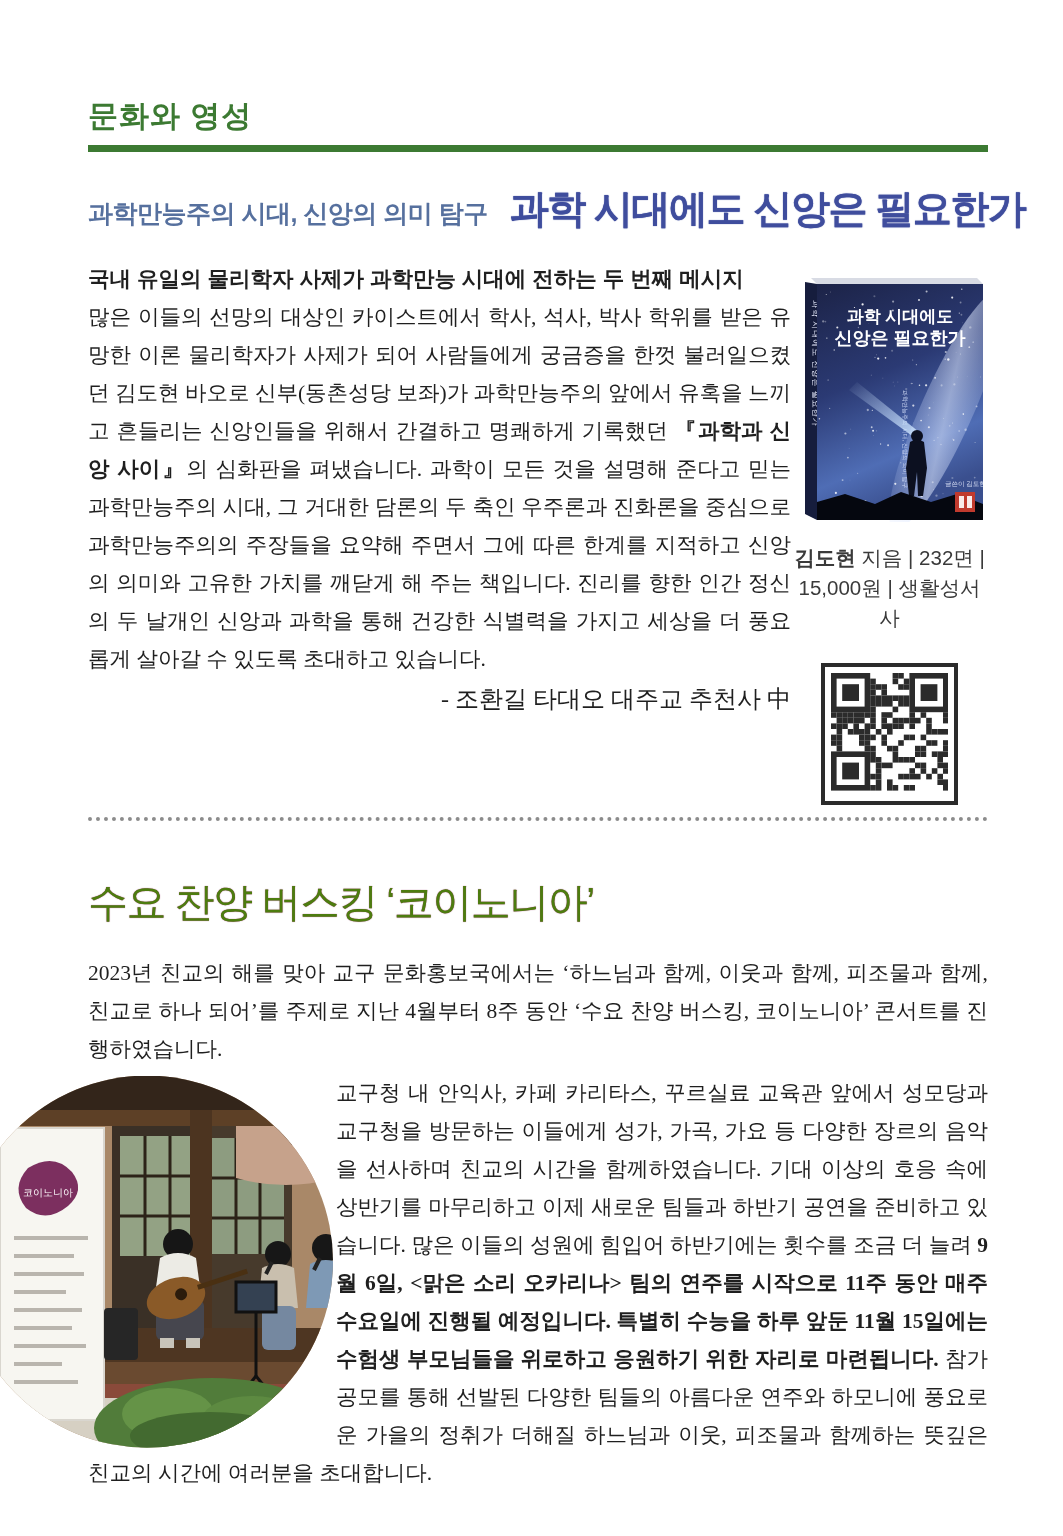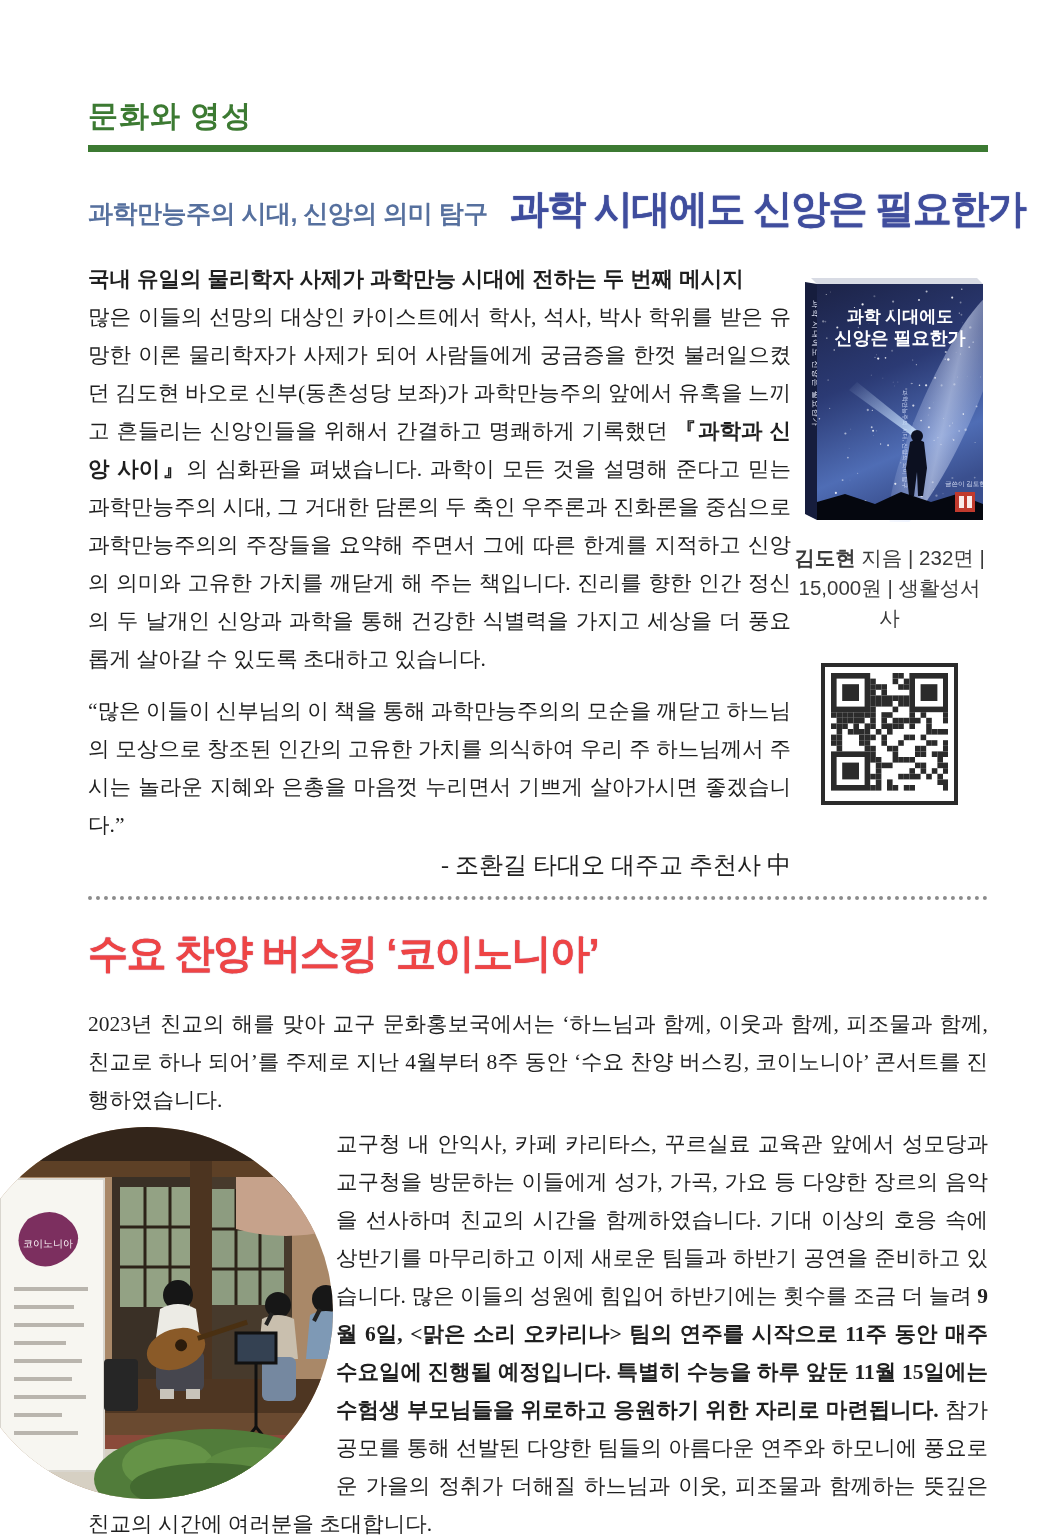--- a/index.html
+++ b/index.html
@@ -30,21 +30,21 @@
   .book svg{display:block;}
   .book-caption{margin-top:21px;font-family:"Liberation Sans",sans-serif;font-size:20.5px;color:#3a3a3a;text-align:center;line-height:30px;}
   .qr-wrap{margin-top:30px;border:4px solid #2b2b2b;background:#fff;padding:6px;}
 
   
   .dotted{border-top:4px dotted #8c8c8c;margin-top:12px;}
 
   
   .a2-head{display:flex;align-items:baseline;gap:26px;margin-top:26px;}
   .kicker2{font-size:26px;color:#7b907c;white-space:nowrap;}
-  .title2{font-family:"Liberation Sans",sans-serif;font-size:40px;font-weight:700;color:#ef4444;letter-spacing:-1.5px;text-shadow:0 0 1px #9c3a72;white-space:nowrap;}
+  .title2{font-family:"Liberation Sans",sans-serif;font-size:40px;font-weight:400;color:#4d7c0f;letter-spacing:-1.5px;text-shadow:0 0 1px #9c3a72;white-space:nowrap;margin-top:28px;}
   .a2-intro{margin-top:24px;font-size:21.5px;line-height:38px;text-align:justify;}
   .a2-wrap{margin-top:0;}
   .photo-float{
     float:left;width:336px;height:372px;margin-left:-88px;margin-top:8px;
     shape-outside:circle(196px at 147px 186px);shape-margin:12px;
   }
   .photo-circle{width:336px;height:372px;clip-path:circle(186px at 147px 186px);}
   .a2-body{font-size:21.5px;line-height:38px;text-align:justify;padding-top:6px;}
 </style>
 </head>
@@ -57,21 +57,20 @@
 
   <div class="a1-head">
     <span class="kicker1">과학만능주의 시대, 신앙의 의미 탐구</span>
     <span class="title1">과학 시대에도 신앙은 필요한가</span>
   </div>
 
   <div class="a1-cols">
     <div class="a1-text">
       <div class="a1-lead">국내 유일의 물리학자 사제가 과학만능 시대에 전하는 두 번째 메시지</div>
       <div><span>많은 이들의 선망의 대상인 카이스트에서 학사, 석사, 박사 학위를 받은 유망한 이론 물리학자가 사제가 되어 사람들에게 궁금증을 한껏 불러일으켰던 김도현 바오로 신부(동촌성당 보좌)가 과학만능주의 앞에서 유혹을 느끼고 흔들리는 신앙인들을 위해서 간결하고 명쾌하게 기록했던 </span><span class="b">『과학과 신앙 사이』</span><span>의 심화판을 펴냈습니다. 과학이 모든 것을 설명해 준다고 믿는 과학만능주의 시대, 그 거대한 담론의 두 축인 우주론과 진화론을 중심으로 과학만능주의의 주장들을 요약해 주면서 그에 따른 한계를 지적하고 신앙의 의미와 고유한 가치를 깨닫게 해 주는 책입니다. 진리를 향한 인간 정신의 두 날개인 신앙과 과학을 통해 건강한 식별력을 가지고 세상을 더 풍요롭게 살아갈 수 있도록 초대하고 있습니다.</span></div>
-      <div class="quote">“많은 이들이 신부님의 이 책을 통해 과학만능주의의 모순을 깨닫고 하느님의 모상으로 창조된 인간의 고유한 가치를 의식하여 우리 주 하느님께서 주시는 놀라운 지혜와 은총을 마음껏 누리면서 기쁘게 살아가시면 좋겠습니다.”</div>
       <div class="attribution">- 조환길 타대오 대주교 추천사 中</div>
     </div>
 
     <div class="a1-right">
 
       <div class="book">
         <svg width="186" height="252" viewBox="0 0 186 252">
           <defs>
             <linearGradient id="sky" x1="0" y1="0" x2="0.3" y2="1">
               <stop offset="0" stop-color="#1c2347"></stop>

